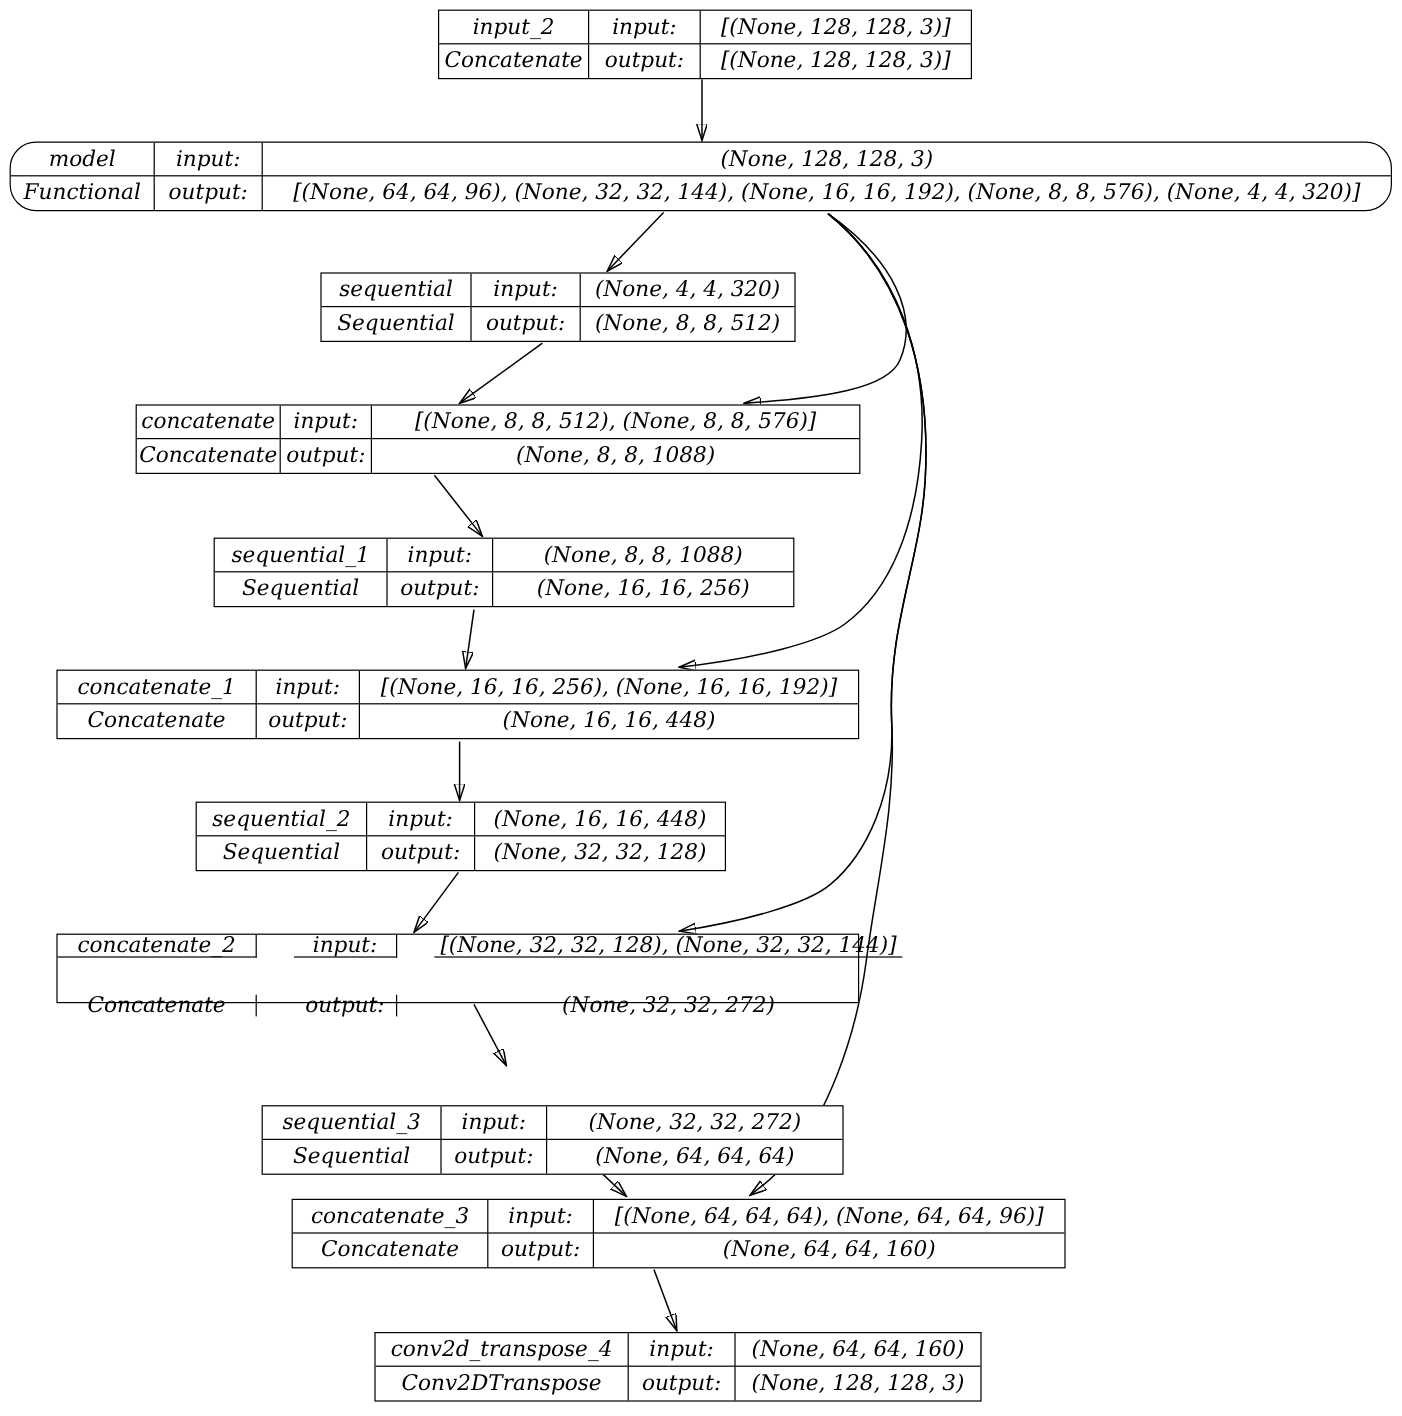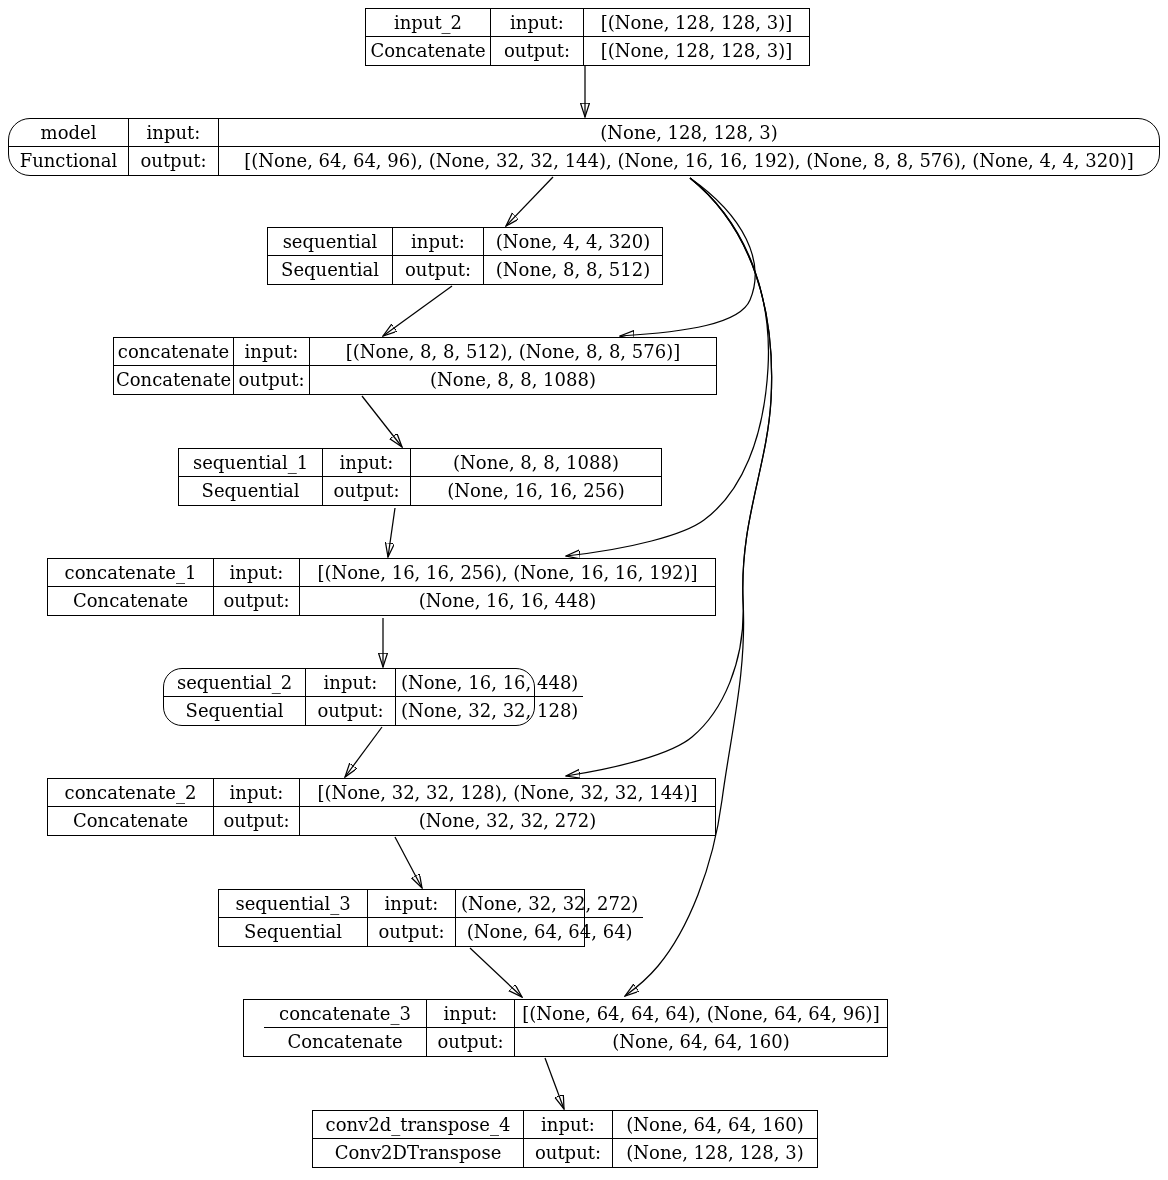--- a/index.html
+++ b/index.html
@@ -2,20 +2,21 @@
 <html><head>
 <meta charset="utf-8">
 <style>
   html,body{margin:0;padding:0;background:#ffffff;}
   #canvas{
     position:relative;
     width:1168px;height:1180px;
     background:#ffffff;
     font-family:"DejaVu Serif","Liberation Serif",serif;
     overflow:hidden;
+    font-style:italic;
   }
   #edge-layer{position:absolute;left:0;top:0;z-index:0;}
   #edge-layer path{stroke:#000000;fill:none;stroke-width:1.25px;}
   .node{
     position:absolute;height:58px;z-index:1;
     display:grid;grid-template-rows:1fr 1fr;
     background:#ffffff;border:1px solid #000000;
     box-sizing:border-box;color:#000000;font-size:18px;line-height:1;
   }
   .cell{
@@ -93,45 +94,45 @@
         <div class="cell">(None, 16, 16, 256)</div>
       </div>
       <div class="node" style="left: 47px; top: 558px; width: 669px; grid-template-columns: 166px 86px 1fr;">
         <div class="cell">concatenate_1</div>
         <div class="cell">input:</div>
         <div class="cell">[(None, 16, 16, 256), (None, 16, 16, 192)]</div>
         <div class="cell">Concatenate</div>
         <div class="cell">output:</div>
         <div class="cell">(None, 16, 16, 448)</div>
       </div>
-      <div class="node" style="left: 163px; top: 668px; width: 372px; grid-template-columns: 142px 90px 1fr; border-radius: 19px;">
+      <div class="node" style="left: 163px; top: 668px; width: 442px; grid-template-columns: 142px 90px 1fr;">
         <div class="cell">sequential_2</div>
         <div class="cell">input:</div>
         <div class="cell">(None, 16, 16, 448)</div>
         <div class="cell">Sequential</div>
         <div class="cell">output:</div>
         <div class="cell">(None, 32, 32, 128)</div>
       </div>
-      <div class="node" style="left: 47px; top: 778px; width: 669px; grid-template-columns: 166px 86px 1fr;">
+      <div class="node" style="left: 47px; top: 778px; width: 669px; grid-template-columns: 166px 86px 1fr; gap: 31px;">
         <div class="cell">concatenate_2</div>
         <div class="cell">input:</div>
         <div class="cell">[(None, 32, 32, 128), (None, 32, 32, 144)]</div>
         <div class="cell">Concatenate</div>
         <div class="cell">output:</div>
         <div class="cell">(None, 32, 32, 272)</div>
       </div>
-      <div class="node" style="left: 218px; top: 889px; width: 367px; grid-template-columns: 149px 88px 1fr;">
+      <div class="node" style="left: 218px; top: 921px; width: 485px; grid-template-columns: 149px 88px 1fr;">
         <div class="cell">sequential_3</div>
         <div class="cell">input:</div>
         <div class="cell">(None, 32, 32, 272)</div>
         <div class="cell">Sequential</div>
         <div class="cell">output:</div>
         <div class="cell">(None, 64, 64, 64)</div>
       </div>
-      <div class="node" style="left: 243px; top: 999px; width: 645px; grid-template-columns: 163px 88px 1fr; padding-left: 20px;">
+      <div class="node" style="left: 243px; top: 999px; width: 645px; grid-template-columns: 163px 88px 1fr;">
         <div class="cell">concatenate_3</div>
         <div class="cell">input:</div>
         <div class="cell">[(None, 64, 64, 64), (None, 64, 64, 96)]</div>
         <div class="cell">Concatenate</div>
         <div class="cell">output:</div>
         <div class="cell">(None, 64, 64, 160)</div>
       </div>
       <div class="node" style="left: 312px; top: 1110px; width: 506px; grid-template-columns: 211px 89px 1fr;">
         <div class="cell">conv2d_transpose_4</div>
         <div class="cell">input:</div>

